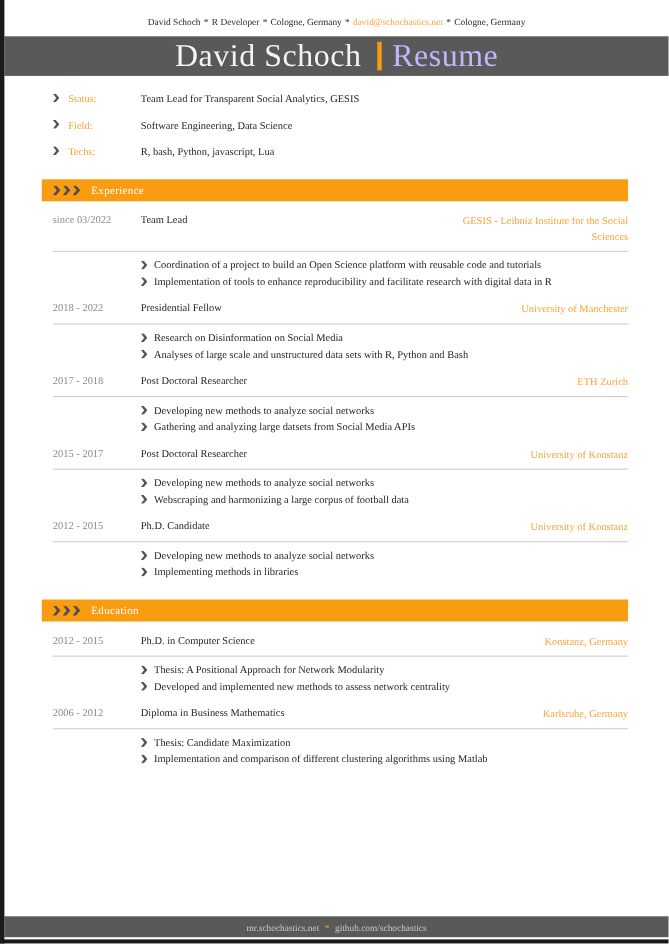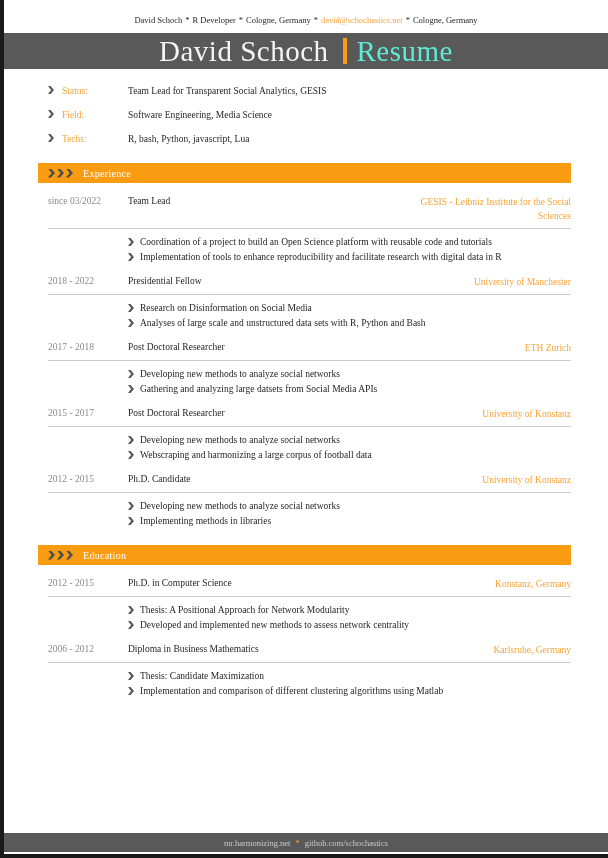--- a/index.html
+++ b/index.html
@@ -21,21 +21,21 @@
 
   
   .topline{padding-top:14px;text-align:center;font-size:8.5px;line-height:12px;color:var(--ink);white-space:nowrap;}
   .topline .sep{margin:0 3px;}
   .topline a.email{color:var(--accent-text);text-decoration:none;cursor:pointer;}
 
   
   .titlebar{margin-top:7px;height:36px;background:var(--banner-gray);display:flex;align-items:center;justify-content:center;}
   .tname{font-size:29px;color:#f4f4f4;letter-spacing:.5px;}
   .tpipe{display:inline-block;width:4px;height:26px;background:var(--accent);margin:0 10px 0 14px;}
-  .tdoc{font-size:29px;color:#5eead4;letter-spacing:.5px;}
+  .tdoc{font-size:29px;color:#c4b5fd;letter-spacing:.5px;}
 
   
   .content{margin-left:34px;width:533px;font-size:9.5px;}
 
   
   .chev{display:inline-block;width:6px;height:8px;background:#565658;
         clip-path:polygon(0% 0%,42% 0%,100% 50%,42% 100%,0% 100%,52% 50%);
         vertical-align:-1px;}
   .chev.bar{width:7px;height:9px;background:#4e4e50;margin-right:2px;vertical-align:-1px;}
 
@@ -88,21 +88,21 @@
 
     <div class="quals">
       <div class="qrow">
         <span class="chev"></span>
         <span class="qlabel">Status:</span>
         <span class="qvalue">Team Lead for Transparent Social Analytics, GESIS</span>
       </div>
       <div class="qrow">
         <span class="chev"></span>
         <span class="qlabel">Field:</span>
-        <span class="qvalue">Software Engineering, Media Science</span>
+        <span class="qvalue">Software Engineering, Data Science</span>
       </div>
       <div class="qrow">
         <span class="chev"></span>
         <span class="qlabel">Techs:</span>
         <span class="qvalue">R, bash, Python, javascript, Lua</span>
       </div>
     </div>
 
     <div class="secbar">
       <span class="chev bar"></span>
@@ -205,17 +205,17 @@
         <div class="ebullets">
           <div class="bullet"><span class="chev"></span><span>Thesis: Candidate Maximization</span></div>
           <div class="bullet"><span class="chev"></span><span>Implementation and comparison of different clustering algorithms using Matlab</span></div>
         </div>
       </div>
 
     </div>
   </div>
 
   <div class="footer">
-    <a>mr.harmonizing.net</a>
+    <a>mr.schochastics.net</a>
     <span class="fsep">*</span>
     <a>github.com/schochastics</a>
   </div>
 </div>
 
 </body></html>

